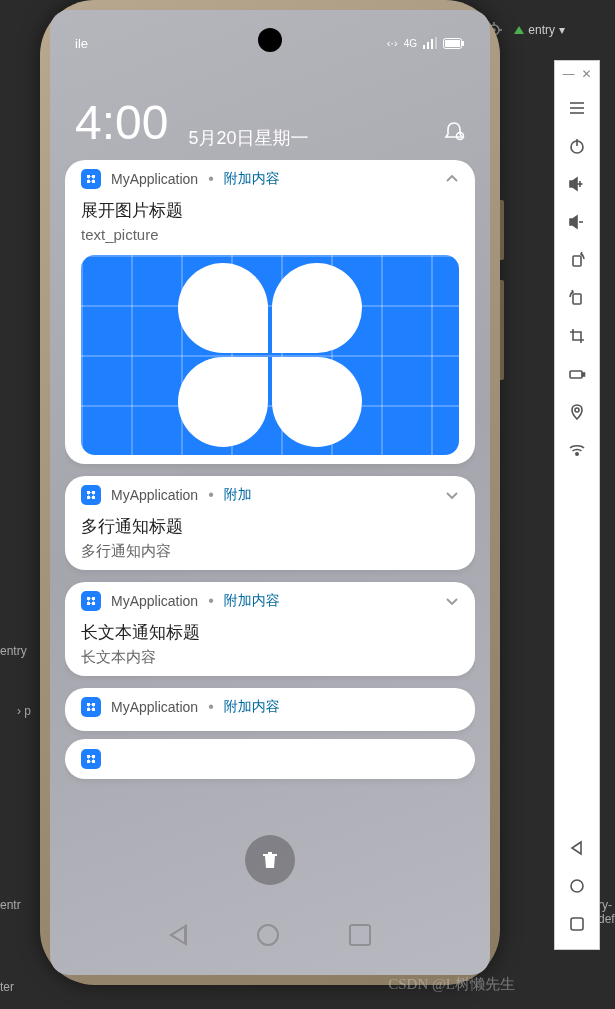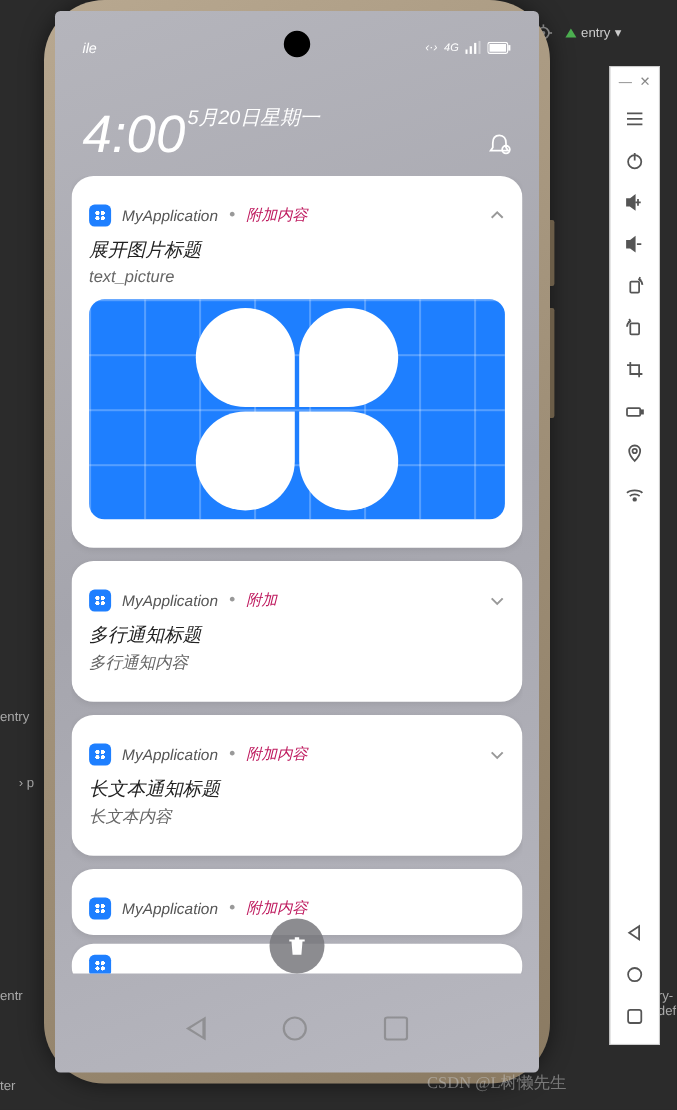--- a/index.html
+++ b/index.html
@@ -81,24 +81,23 @@
       background: #6b5d48;
       border-radius: 0 2px 2px 0;
     }
     .side-btn-1 { top: 200px; height: 60px; }
     .side-btn-2 { top: 280px; height: 100px; }
     
     .screen {
       width: 100%;
       height: 100%;
       background: linear-gradient(160deg, #b5b5bc 0%, #a5a5ad 50%, #b8b8c0 100%);
-      border-radius: 5px;
+      border-radius: 19px;
       position: relative;
       overflow: hidden;
-      font-style: italic;
     }
     
     .notch {
       position: absolute;
       top: 18px;
       left: 50%;
       transform: translateX(-50%);
       width: 24px;
       height: 24px;
       background: #000;
@@ -127,21 +126,21 @@
       top: 85px;
       left: 0;
       right: 0;
       padding: 0 25px;
       display: flex;
       justify-content: space-between;
       align-items: flex-end;
       color: #fff;
     }
     
-    .time-block { display: flex; align-items: flex-start; gap: 2px; }
+    .time-block { display: flex; align-items: flex-end; gap: 20px; }
     .clock-time { font-size: 48px; font-weight: 300; }
     .date-text { font-size: 18px; }
     
     .bell-icon {
       width: 22px; height: 22px;
       position: relative;
       margin-bottom: 8px;
     }
     
     .notifications {
@@ -149,21 +148,21 @@
       top: 150px;
       left: 15px;
       right: 15px;
       bottom: 90px;
       overflow: hidden;
     }
     
     .notif-card {
       background: #fff;
       border-radius: 20px;
-      padding: 26px 16px;
+      padding: 9px 16px;
       margin-bottom: 12px;
       box-shadow: 0 2px 6px rgba(0,0,0,0.08);
     }
     
     .notif-header {
       display: flex;
       align-items: center;
       gap: 10px;
       margin-bottom: 10px;
     }
@@ -180,21 +179,21 @@
       top: 4px; left: 4px; right: 4px; bottom: 4px;
       background: 
         radial-gradient(circle at 30% 30%, #fff 1.8px, transparent 2px),
         radial-gradient(circle at 70% 30%, #fff 1.8px, transparent 2px),
         radial-gradient(circle at 30% 70%, #fff 1.8px, transparent 2px),
         radial-gradient(circle at 70% 70%, #fff 1.8px, transparent 2px);
     }
     
     .app-name { color: #555; font-size: 14px; }
     .dot-sep { color: #999; }
-    .extra-label { color: #be185d; font-size: 14px; }
+    .extra-label { color: #0369a1; font-size: 14px; }
     .spacer { flex: 1; }
     
     .chevron {
       width: 14px; height: 14px;
       color: #999;
       display: flex;
       align-items: center;
       justify-content: center;
     }
     

